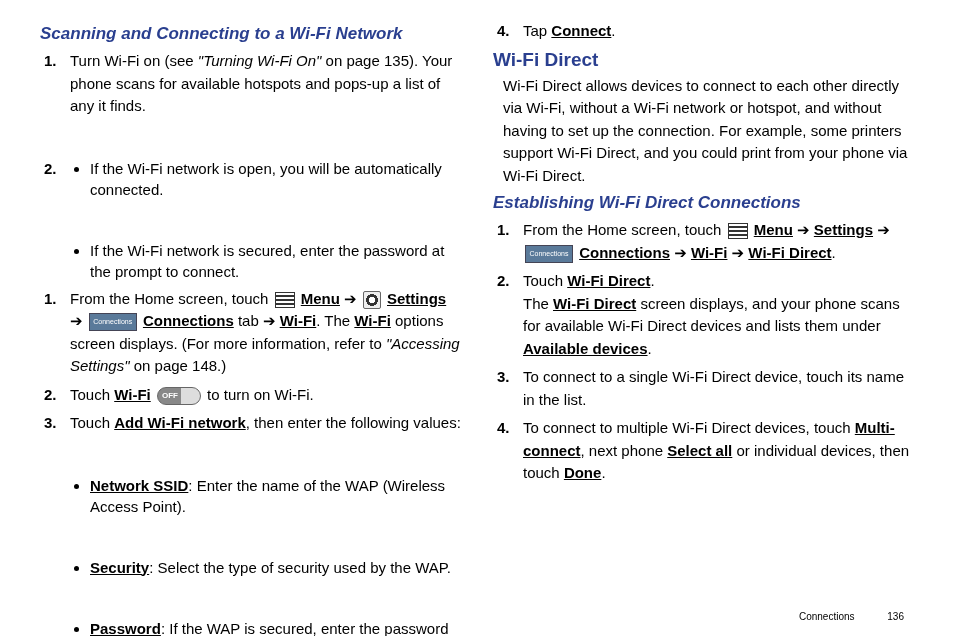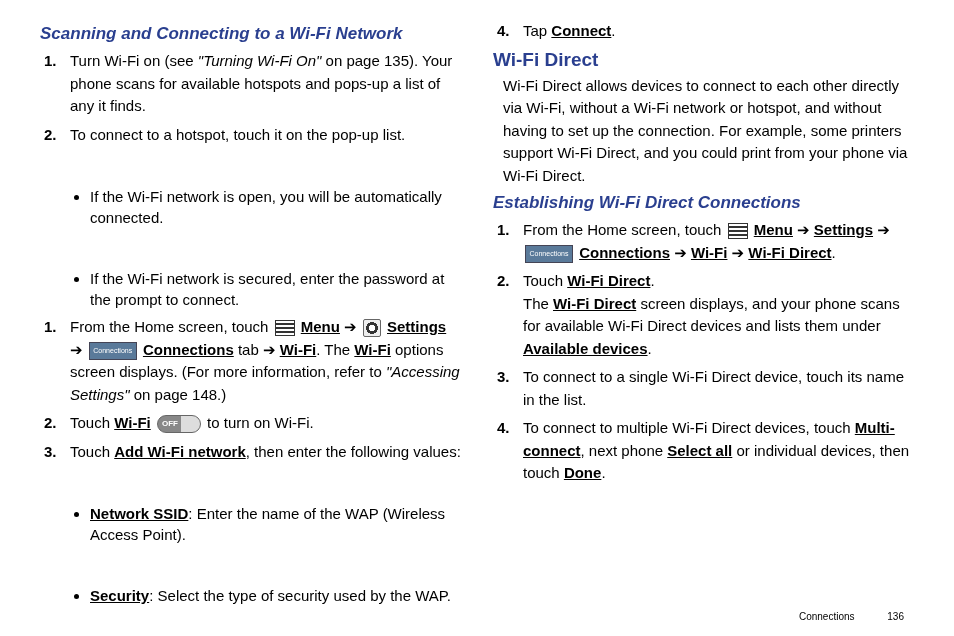--- a/index.html
+++ b/index.html
@@ -119,21 +119,20 @@
 <div class="page">
 
   <div class="col">
 
     <div class="heading-blue-italic">Scanning and Connecting to a Wi-Fi Network</div>
     <ol class="numlist">
       <li><span class="num">1.</span>
         <span>Turn Wi-Fi on (see </span><span class="italic">"Turning Wi-Fi On"</span><span> on page 135). Your phone scans for available hotspots and pops-up a list of any it finds.</span>
       </li>
       <li><span class="num">2.</span>
-        <span>To connect to a hotspot, touch it on the pop-up list.</span>
         <ul class="bullets">
           <li>If the Wi-Fi network is open, you will be automatically connected.</li>
           <li>If the Wi-Fi network is secured, enter the password at the prompt to connect.</li>
         </ul>
       </li>
     </ol>
 
     <ol class="numlist">
       <li><span class="num">1.</span>
         <span>From the Home screen, touch </span><span class="icon icon-menu"></span>

